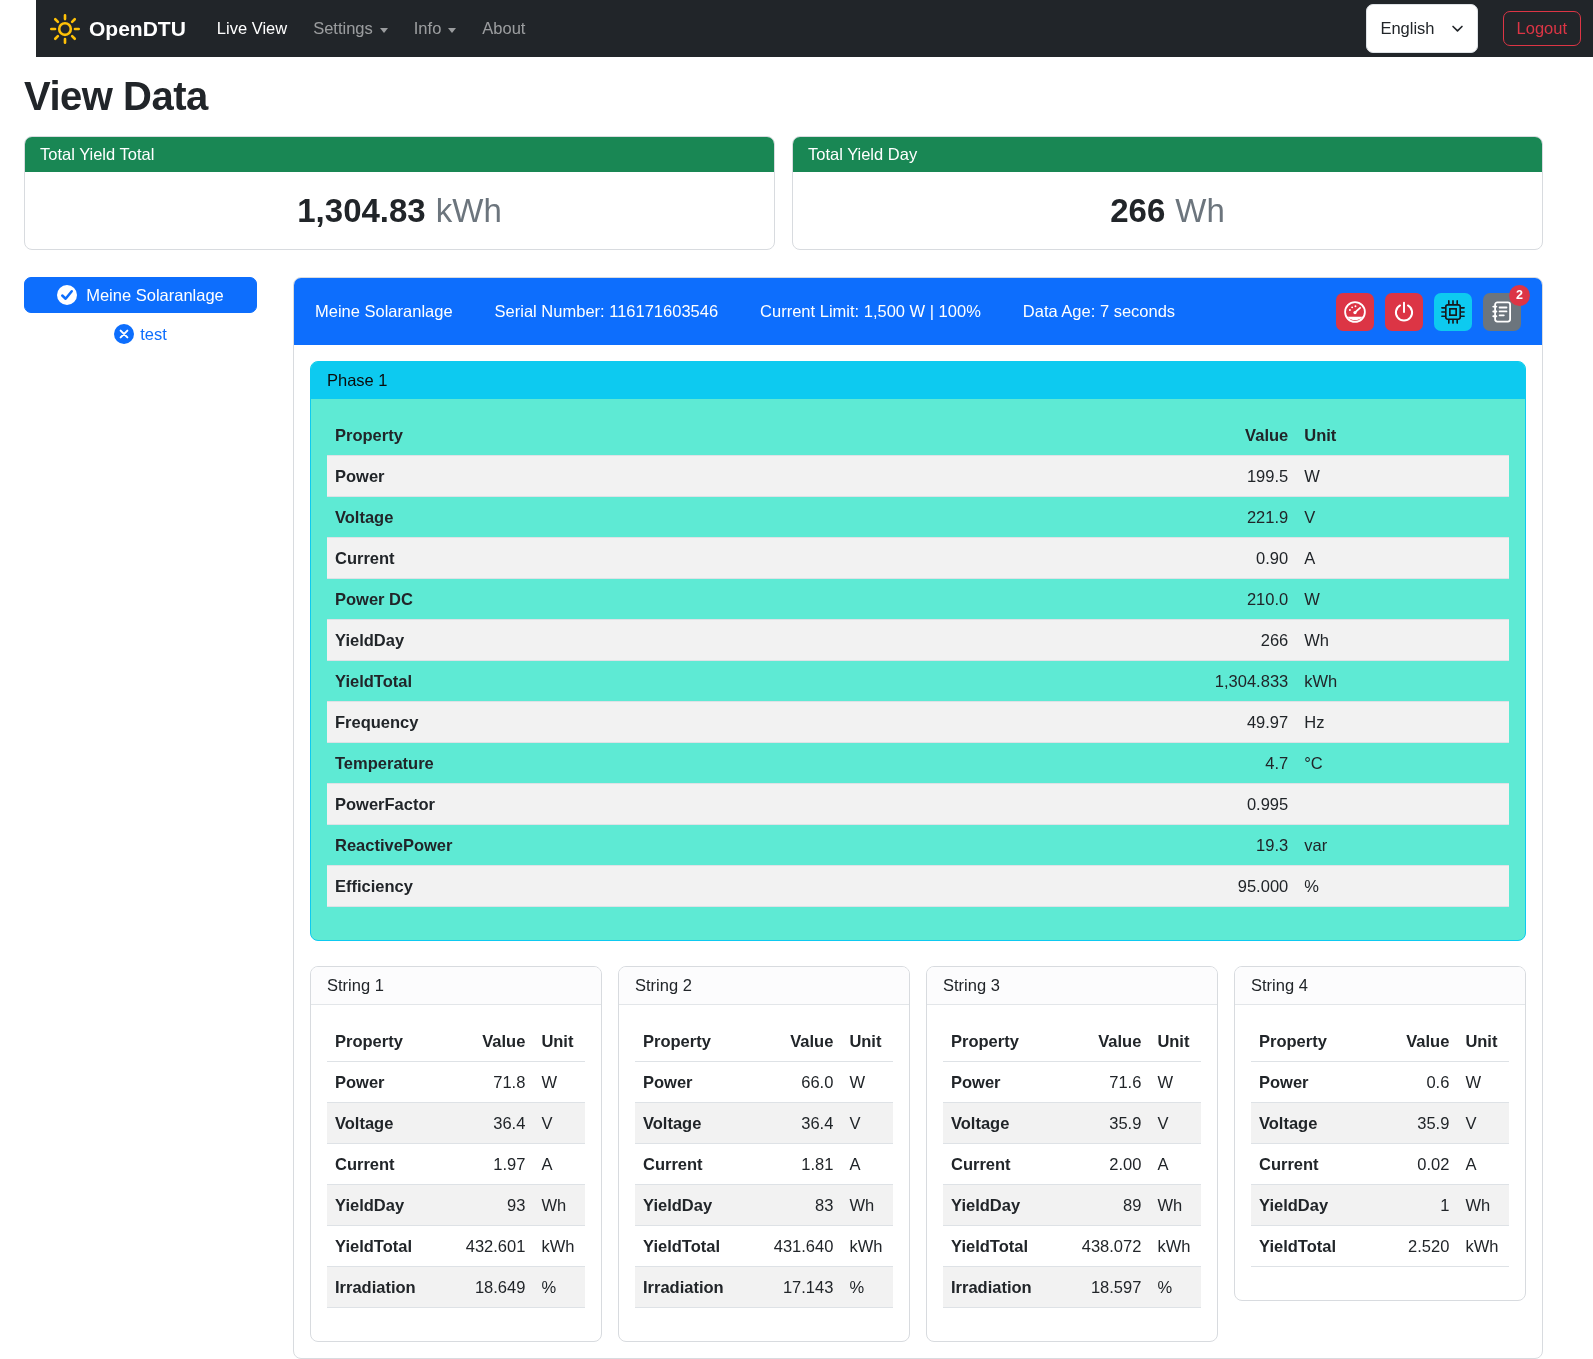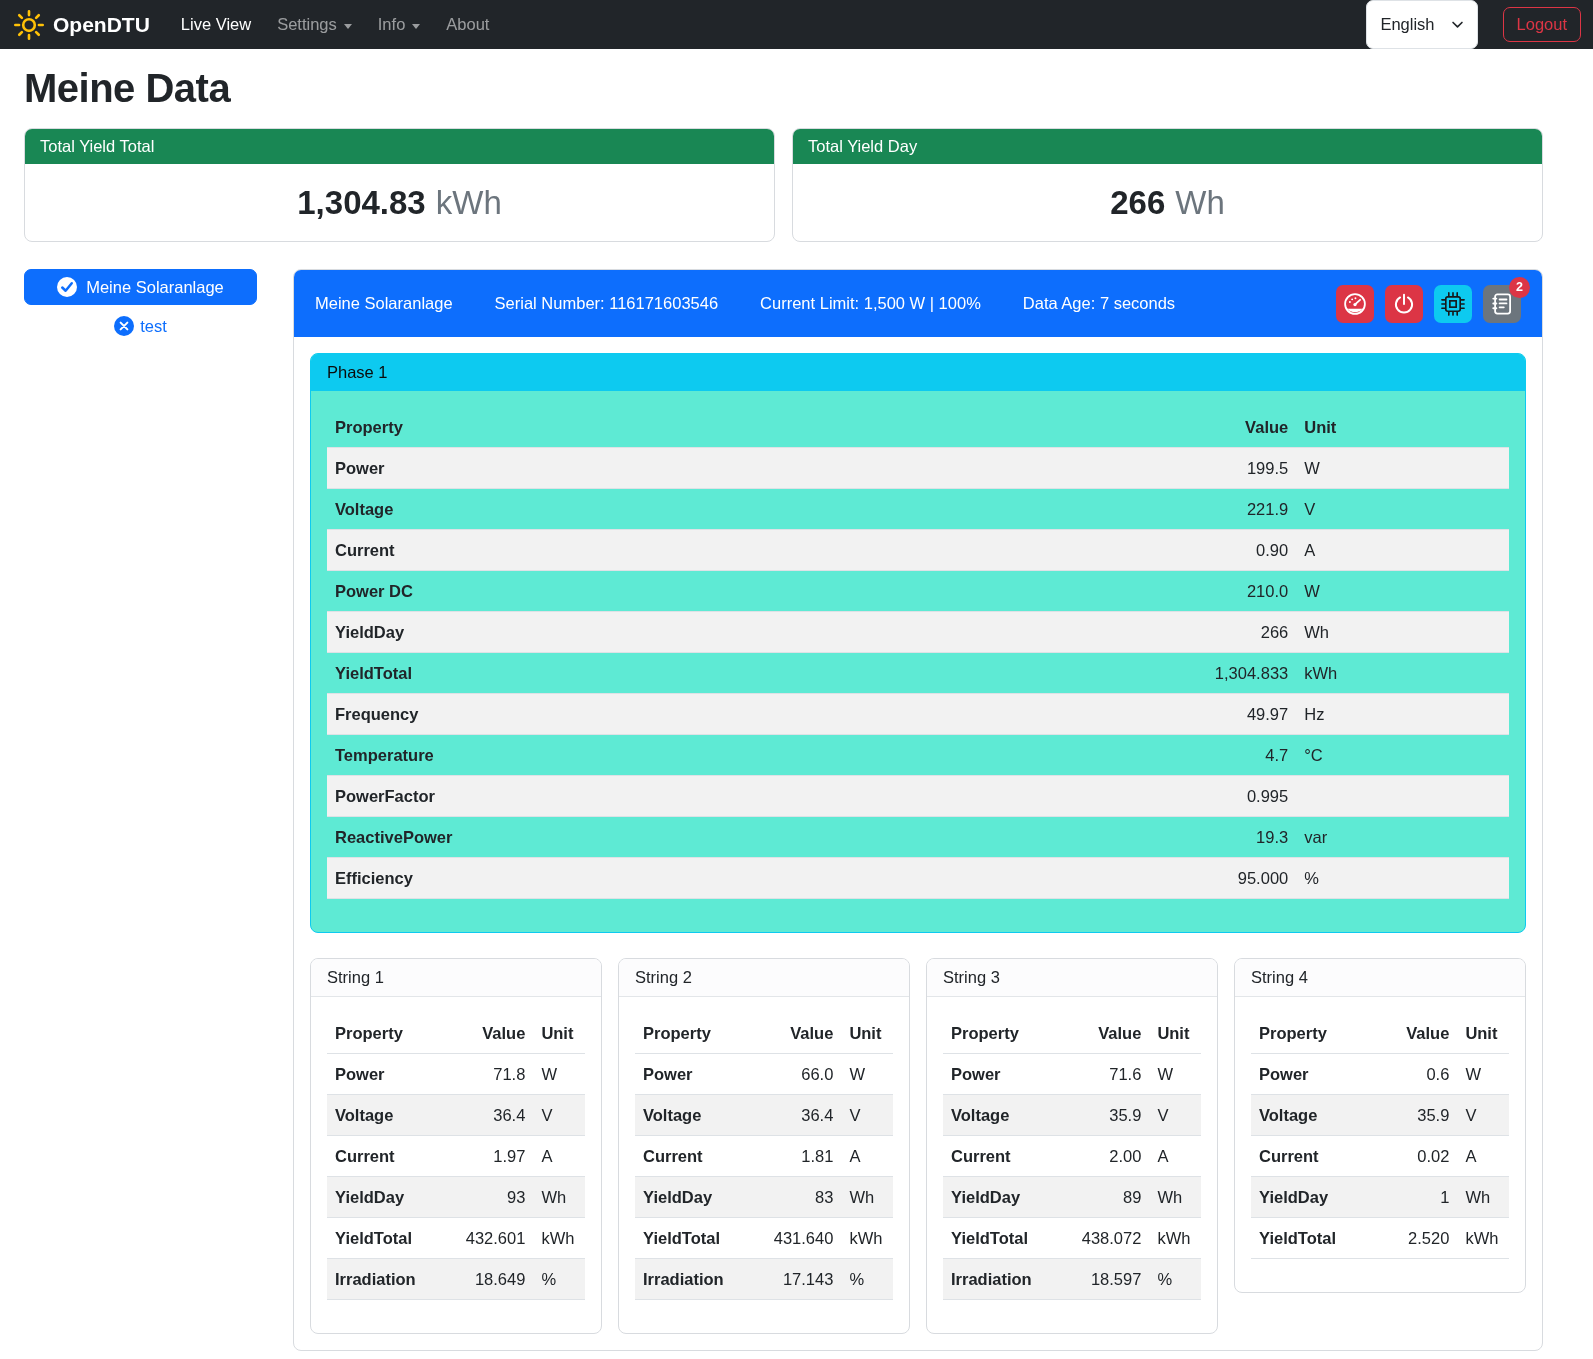--- a/index.html
+++ b/index.html
@@ -3,21 +3,21 @@
 <meta charset="utf-8">
 <style>
   * { box-sizing: border-box; }
   html,body { margin:0; padding:0; }
   body {
     font-family: "Liberation Sans", sans-serif;
     background:#ffffff; color:#212529; font-size:16px;
   }
 
   
-  .navbar { background:#212529; height:49px; display:flex; padding:0 12px 0 14px; }
+  .navbar { background:#212529; height:57px; display:flex; padding:0 12px 0 14px;margin-left:36px; }
   .brand { display:flex; align-items:center; gap:9px; color:#fff; font-weight:700; font-size:21px; text-decoration:none; margin-right:18px; }
   .nav-links { display:flex; align-items:center; }
   .nav-link { color:rgba(255,255,255,.55); padding:8px 13px; text-decoration:none; display:flex; align-items:center; gap:7px; font-size:16.5px; }
   .nav-link.active { color:#fff; }
   .caret { display:inline-block; width:0; height:0; border-left:4.5px solid transparent; border-right:4.5px solid transparent; border-top:5px solid currentColor; margin-top:3px; }
   .nav-right { margin-left:auto; display:flex; align-items:center; gap:25px; }
   .lang-select { background:#fff; color:#212529; border:1px solid #dee2e6; border-radius:7px; padding:14px 13px; display:flex; align-items:center; gap:16px; font-size:16.5px; cursor:pointer; }
   .logout-btn { background:transparent; border:1px solid #dc3545; color:#dc3545; border-radius:7px; padding:7px 13px; font-size:16.5px; font-family:inherit; cursor:pointer; }
 
   
@@ -107,21 +107,21 @@
           <path d="M2.5 5.5 8 11l5.5-5.5"></path>
         </svg>
       </span>
     </div>
     <button class="logout-btn">Logout</button>
   </div>
 </nav>
 
 <div class="container">
 
-  <h1 class="page-title">Meine Data</h1>
+  <h1 class="page-title">View Data</h1>
 
   <div class="summary-row">
     <div class="summary-card">
       <div class="head">Total Yield Total</div>
       <div class="body">
         <span class="summary-value">1,304.83</span>
         <span class="summary-unit">kWh</span>
       </div>
     </div>
     <div class="summary-card">

